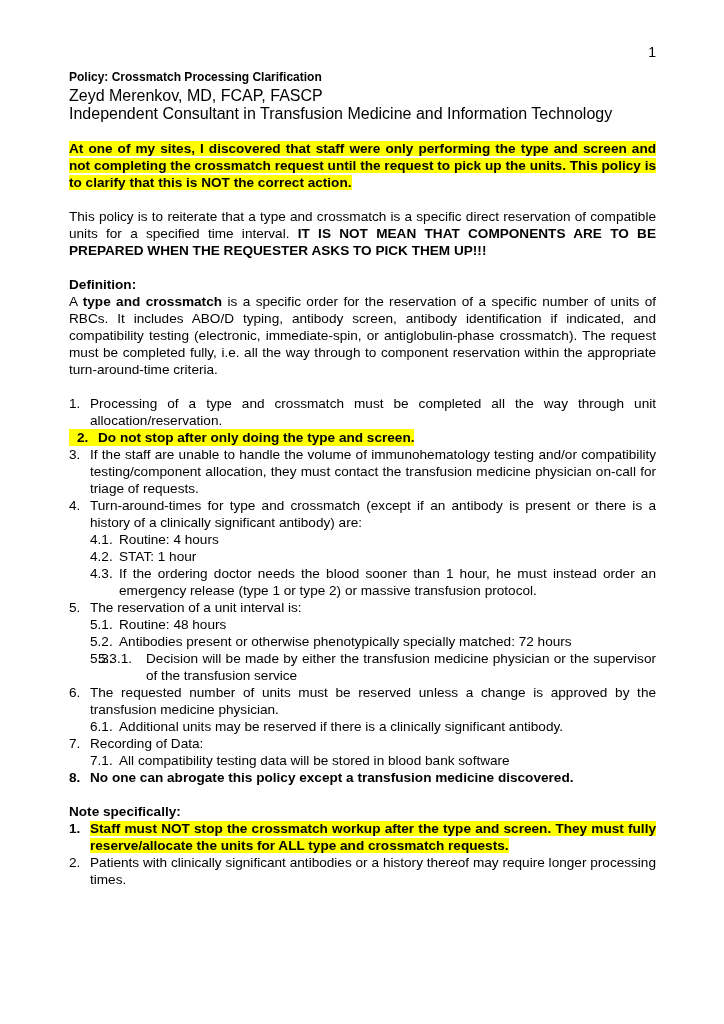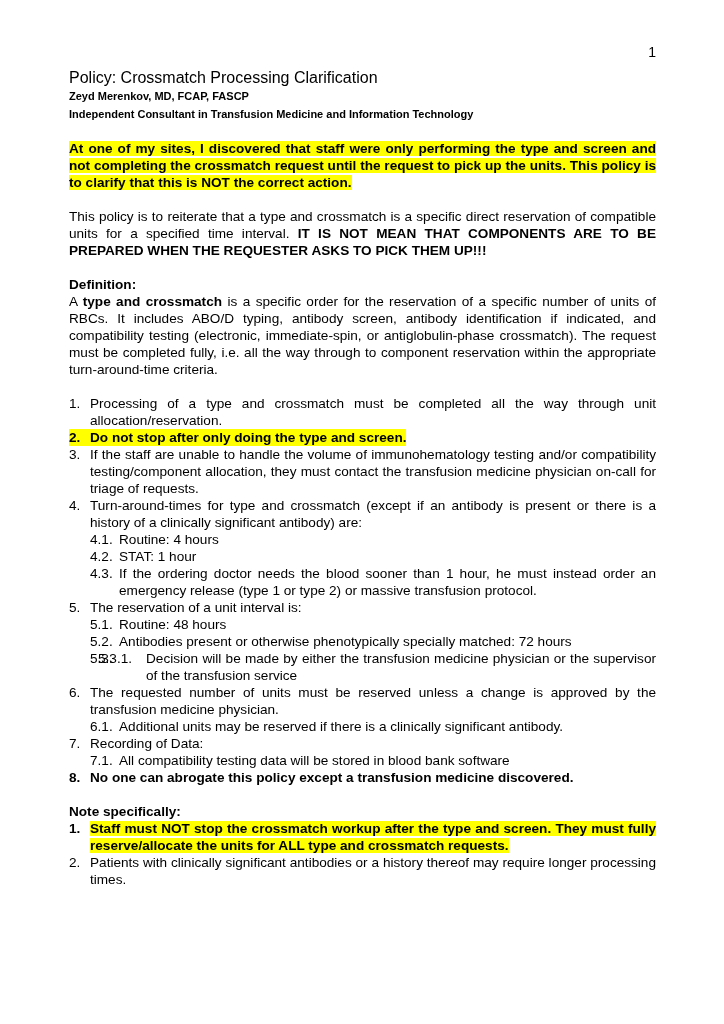--- a/index.html
+++ b/index.html
@@ -1,22 +1,22 @@
 <!DOCTYPE html>
 <html><head>
 <meta charset="utf-8">
 <style>
   html, body { margin: 0; padding: 0; background: #ffffff; }
   body { width: 724px; height: 1024px; overflow: hidden; position: relative;
          font-family: "Liberation Sans", sans-serif; color: #000; }
   .page { position: absolute; left: 0; top: 0; width: 724px; height: 1024px; background: #fff; }
   .pnum { position: absolute; right: 68px; top: 44px; font-size: 14px; }
   .content { position: absolute; left: 69px; top: 68px; width: 587px; font-size: 13.6px; line-height: 17px; }
-  .title { font-weight: normal; font-size: 16px; line-height: 19px; }
-  .subtitle { font-weight: bold; font-size: 11px; line-height: 18px; }
+  .title { font-weight: bold; font-size: 12px; line-height: 19px; }
+  .subtitle { font-weight: normal; font-size: 16px; line-height: 18px; }
   .b { font-weight: bold; }
   .hl { background: #ffff00; }
   p { margin: 0; }
   .just { text-align: justify; }
   .gap { height: 17px; }
   .li { position: relative; padding-left: 21px; text-align: justify; }
   .li .num { position: absolute; left: 0; top: 0; }
   .li2 { position: relative; padding-left: 50px; text-align: justify; }
   .li2 .num { position: absolute; left: 21px; top: 0; }
   .hang3 { padding-left: 77px; position: relative; text-align: justify; }
@@ -44,21 +44,21 @@
     <div class="gap"></div>
 
     <div class="b">Definition:</div>
     <p class="just"><span>A </span><span class="b">type and crossmatch</span><span> is a specific order for the reservation of a specific number of units of RBCs.  It includes ABO/D typing, antibody screen, antibody identification if indicated, and compatibility testing (electronic, immediate-spin, or antiglobulin-phase crossmatch).  The request must be completed fully, i.e. all the way through to component reservation within the appropriate turn-around-time criteria.</span></p>
 
     <div class="gap"></div>
 
 
     <div class="li"><span class="num">1.</span><span>Processing of a type and crossmatch must be completed all the way through unit allocation/reservation.</span></div>
 
-    <div class="li b"><span class="hl" style="display:inline-block;margin-left:-21px;padding-left:0;"><span style="display:inline-block;width:21px;">2.</span><span>Do not stop after only doing the type and screen.</span></span></div>
+    <div class="li b"><span class="hl" style="display:inline-block;margin-left:-21px;padding-left:8px;"><span style="display:inline-block;width:21px;">2.</span><span>Do not stop after only doing the type and screen.</span></span></div>
 
     <div class="li"><span class="num">3.</span><span>If the staff are unable to handle the volume of immunohematology testing and/or compatibility testing/component allocation, they must contact the transfusion medicine physician on-call for triage of requests.</span></div>
 
     <div class="li"><span class="num">4.</span><span>Turn-around-times for type and crossmatch (except if an antibody is present or there is a history of a clinically significant antibody) are:</span></div>
     <div class="li2"><span class="num">4.1.</span><span>Routine:  4 hours</span></div>
     <div class="li2"><span class="num">4.2.</span><span>STAT:  1 hour</span></div>
     <div class="li2"><span class="num">4.3.</span><span>If the ordering doctor needs the blood sooner than 1 hour, he must instead order an emergency release (type 1 or type 2) or massive transfusion protocol.</span></div>
 
     <div class="li"><span class="num">5.</span><span>The reservation of a unit interval is:</span></div>
     <div class="li2"><span class="num">5.1.</span><span>Routine:  48 hours</span></div>

